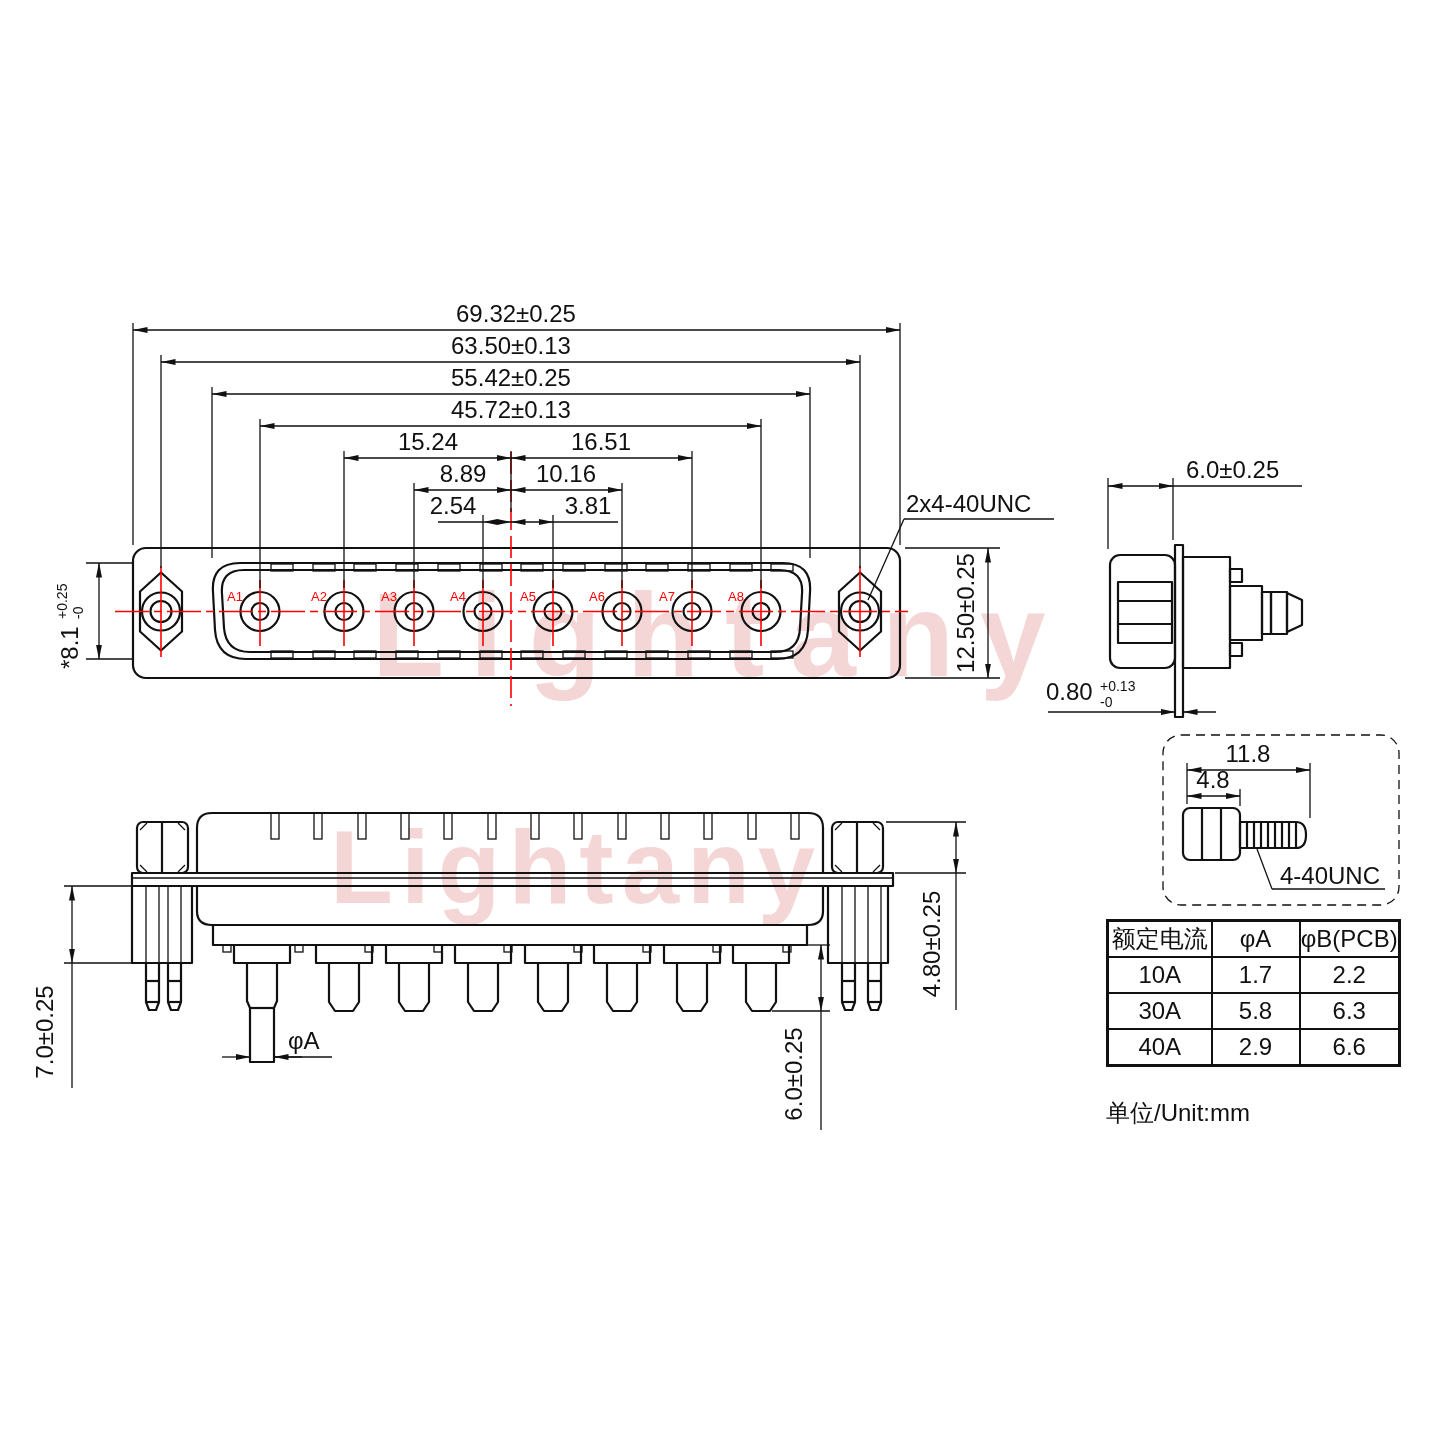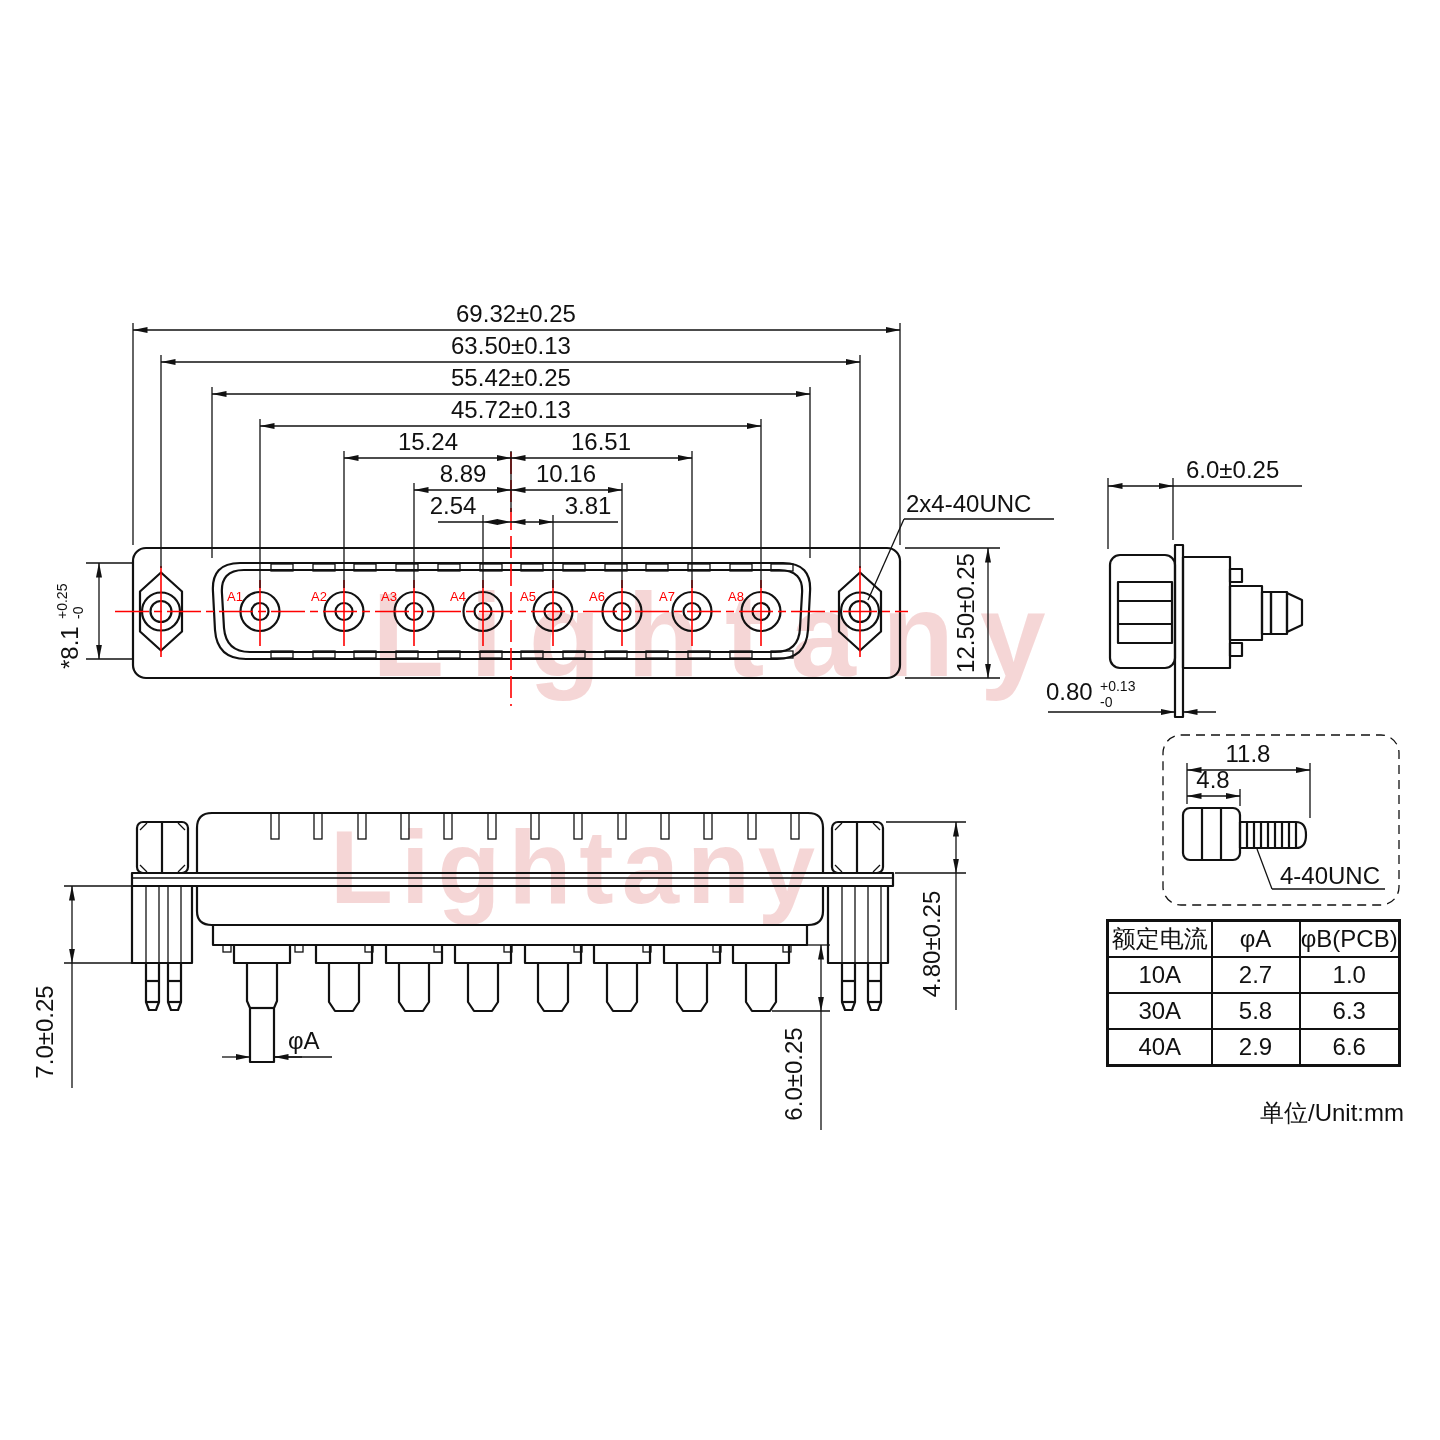--- a/index.html
+++ b/index.html
@@ -13,21 +13,21 @@
   .clh{stroke-dasharray:34 5 8 5;}
   .txt{font-size:24px;fill:#111;}
   .sm{font-size:14px;}
   .pin-label{font-size:13px;fill:#f00;}
   .wm{font-weight:bold;fill:#e9a0a0;opacity:.42;}
   
   #spec{position:absolute;left:1106px;top:919px;}
   #spec table{border-collapse:collapse;border:3px solid #111;padding-left:32px;}
   #spec td,#spec th{border:2px solid #111;font-weight:normal;font-size:24px;color:#111;
       text-align:center;padding:0;height:34px;line-height:34px;white-space:nowrap;}
-  #unit-note{position:absolute;left:1106px;top:1097px;width:298px;text-align:right;
+  #unit-note{position:absolute;left:1106px;top:1097px;width:298px;
       font-size:24px;color:#111;}
 </style>
 </head>
 <body>
 
 <div id="stage">
 
 <svg width="1440" height="1440" viewBox="0 0 1440 1440">
   <defs>
     <marker id="arw" viewBox="0 0 15 6" refX="14.5" refY="3" markerWidth="15" markerHeight="6" markerUnits="userSpaceOnUse" orient="auto-start-reverse">
@@ -413,22 +413,22 @@
           <col style="width:100px">
         </colgroup>
     <tbody>
           <tr>
       <th>额定电流</th>
       <th>φA</th>
       <th>φB(PCB)</th>
     </tr>
     <tr>
       <td>10A</td>
-      <td>2.7</td>
-      <td>1.0</td>
+      <td>1.7</td>
+      <td>2.2</td>
     </tr>
     <tr>
       <td>30A</td>
       <td>5.8</td>
       <td>6.3</td>
     </tr>
     <tr>
       <td>40A</td>
       <td>2.9</td>
       <td>6.6</td>

